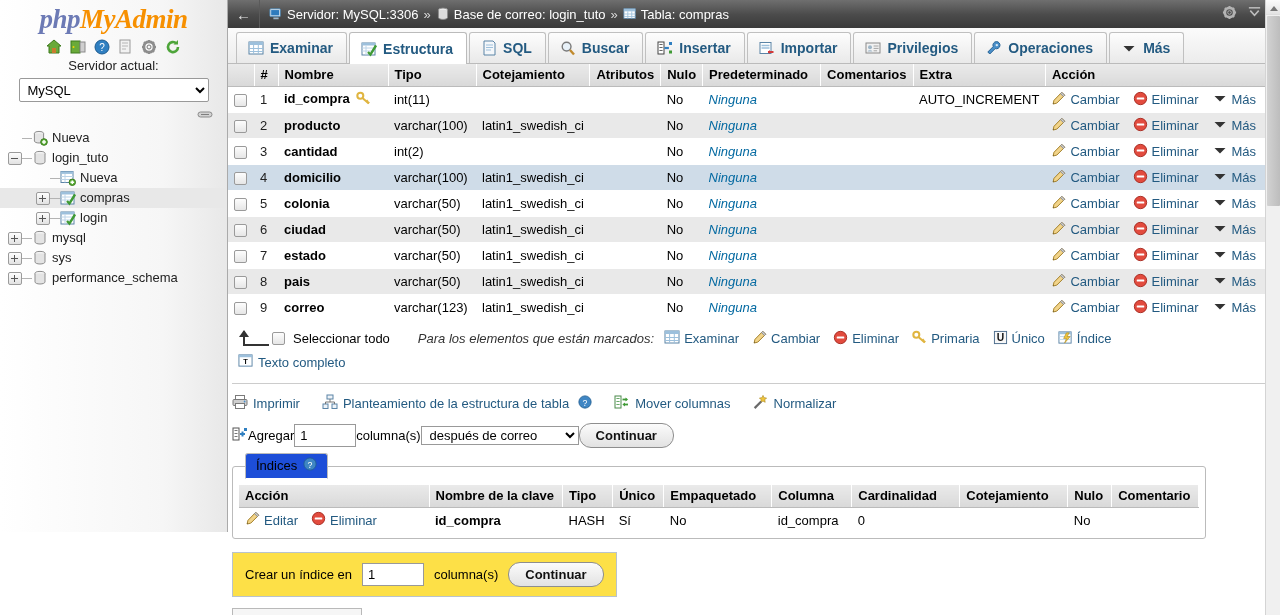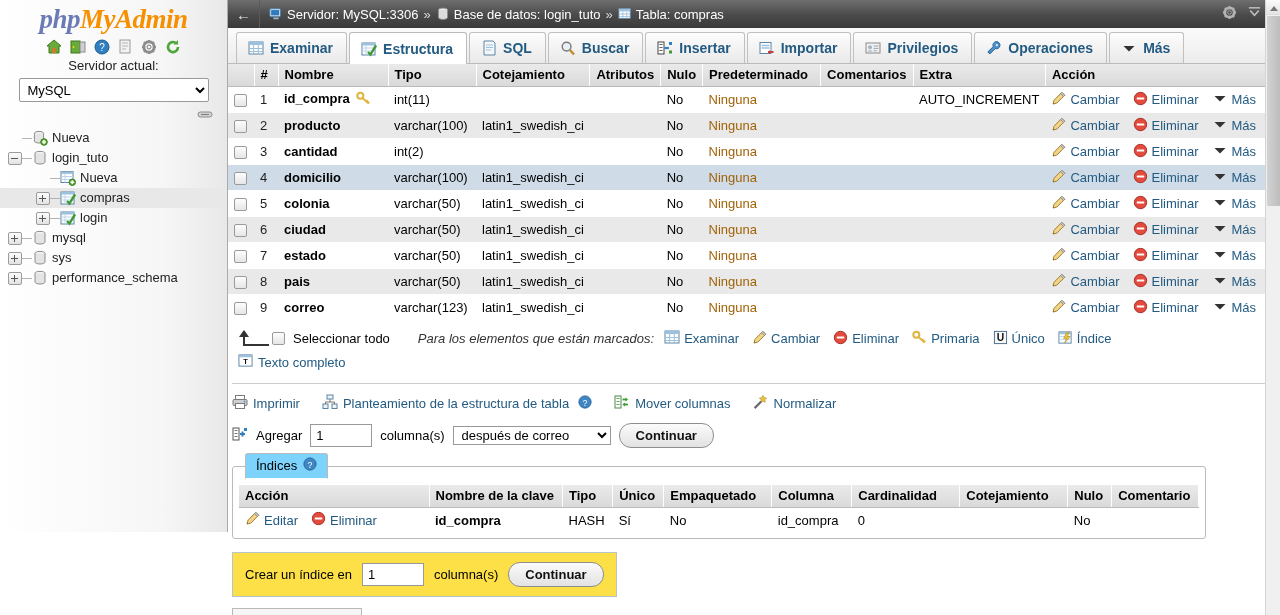--- a/index.html
+++ b/index.html
@@ -162,21 +162,21 @@
     padding: 3px 6px;
     border-bottom: 1px solid #fff;
     white-space: nowrap;
     vertical-align: middle;
     height: 23px;
   }
   tr.odd td { background: #fff; }
   tr.even td { background: #e9e9e9; }
   tr.hover td { background: #cfdce8; }
   td.cname { font-weight: bold; }
-  td.defval { color: #a16207; }
+  td.defval { font-style: italic; color: #0369a1; }
   td.num { color: #222; }
   .cb {
     width: 13px; height: 13px;
     border: 1px solid #9a9a9a;
     background: linear-gradient(#fdfdfd,#e6e6e6);
     border-radius: 2px; display:inline-block;
     vertical-align: middle; cursor: pointer;
   }
   .act-link { color: #235a81; cursor: pointer; margin-right: 2px; }
   .act-group { display: inline-flex; align-items: center; gap: 4px; margin-right: 11px;}
@@ -200,21 +200,21 @@
 
   .fulltext-row { padding: 3px 0 6px 6px; display:flex; align-items:center; gap:5px;}
 
   .tools-row {
     display:flex; align-items:center; gap: 0;
     padding: 10px 0 4px 0;
     border-top: 1px solid #ccc;
     margin-top: 6px;
   }
   .tool { display:flex; align-items:center; gap:5px; color:#235a81; margin-right: 22px; cursor:pointer;}
-  .addrow { display:flex; align-items:center; gap: 8px; padding: 6px 0 12px 0; }
+  .addrow { display:flex; align-items:center; padding: 6px 0 12px 0; }
   input.numbox {
     width: 62px; height: 23px; border: 1px solid #999; background:#fff;
     font-family:"Liberation Sans",sans-serif; font-size: 13px; padding-left: 5px;
   }
   select.afterbox {
     width: 158px; height: 19px; border:1px solid #999; background:#fff;
     font-family:"Liberation Sans",sans-serif; font-size: 13px; padding-left: 4px;
   }
   button.pmabtn {
     border: 1px solid #8e8e8e;
@@ -231,21 +231,21 @@
     border-radius: 3px;
     margin: 6px 0 0 4px;
     padding: 0 0 6px 0;
     background: #fff;
     position: relative;
     display: inline-block;
     min-width: 840px;
   }
   .fs-legend {
     position: absolute; top: -14px; left: 12px;
-    background: #7dd3fc;
+    background: #1d4ed8;
     border: 1px solid #bbb;
     border-bottom: 1px solid #fff;
     border-radius: 3px 3px 0 0;
     padding: 3px 10px 4px 10px;
     font-size: 13px;
     display:flex; align-items:center; gap:6px;
   }
   .fs-body { padding: 18px 6px 0 6px; }
   table.idx { border-collapse: collapse; font-size: 13px; }
   table.idx th {
@@ -458,21 +458,21 @@
           <span>Servidor: MySQL:3306</span>
         </span>
         <span class="sep">»</span>
         <span class="cr">
           <span class="cr-ic">
             <svg width="14" height="14" viewBox="0 0 16 16">
                 <ellipse cx="8" cy="3.4" rx="5.2" ry="2.2" fill="#eaeaea" stroke="#8a8a8a"></ellipse>
                 <path d="M2.8 3.4v8.6c0 1.2 2.3 2.2 5.2 2.2s5.2-1 5.2-2.2V3.4" fill="#dcdcdc" stroke="#8a8a8a"></path>
               </svg>
           </span>
-          <span>Base de datos: login_tuto</span>
+          <span>Base de correo: login_tuto</span>
         </span>
         <span class="sep">»</span>
         <span class="cr">
           <span class="cr-ic">
             <svg width="14" height="14" viewBox="0 0 16 16">
                 <rect x="1" y="2" width="13" height="11" fill="#fff" stroke="#5b84a6"></rect>
                 <rect x="1" y="2" width="13" height="3" fill="#9dc0dc"></rect>
                 <path d="M1 8h13M1 10.8h13M5.5 5v8M10 5v8" stroke="#9dc0dc"></path>
               </svg>
           </span>

